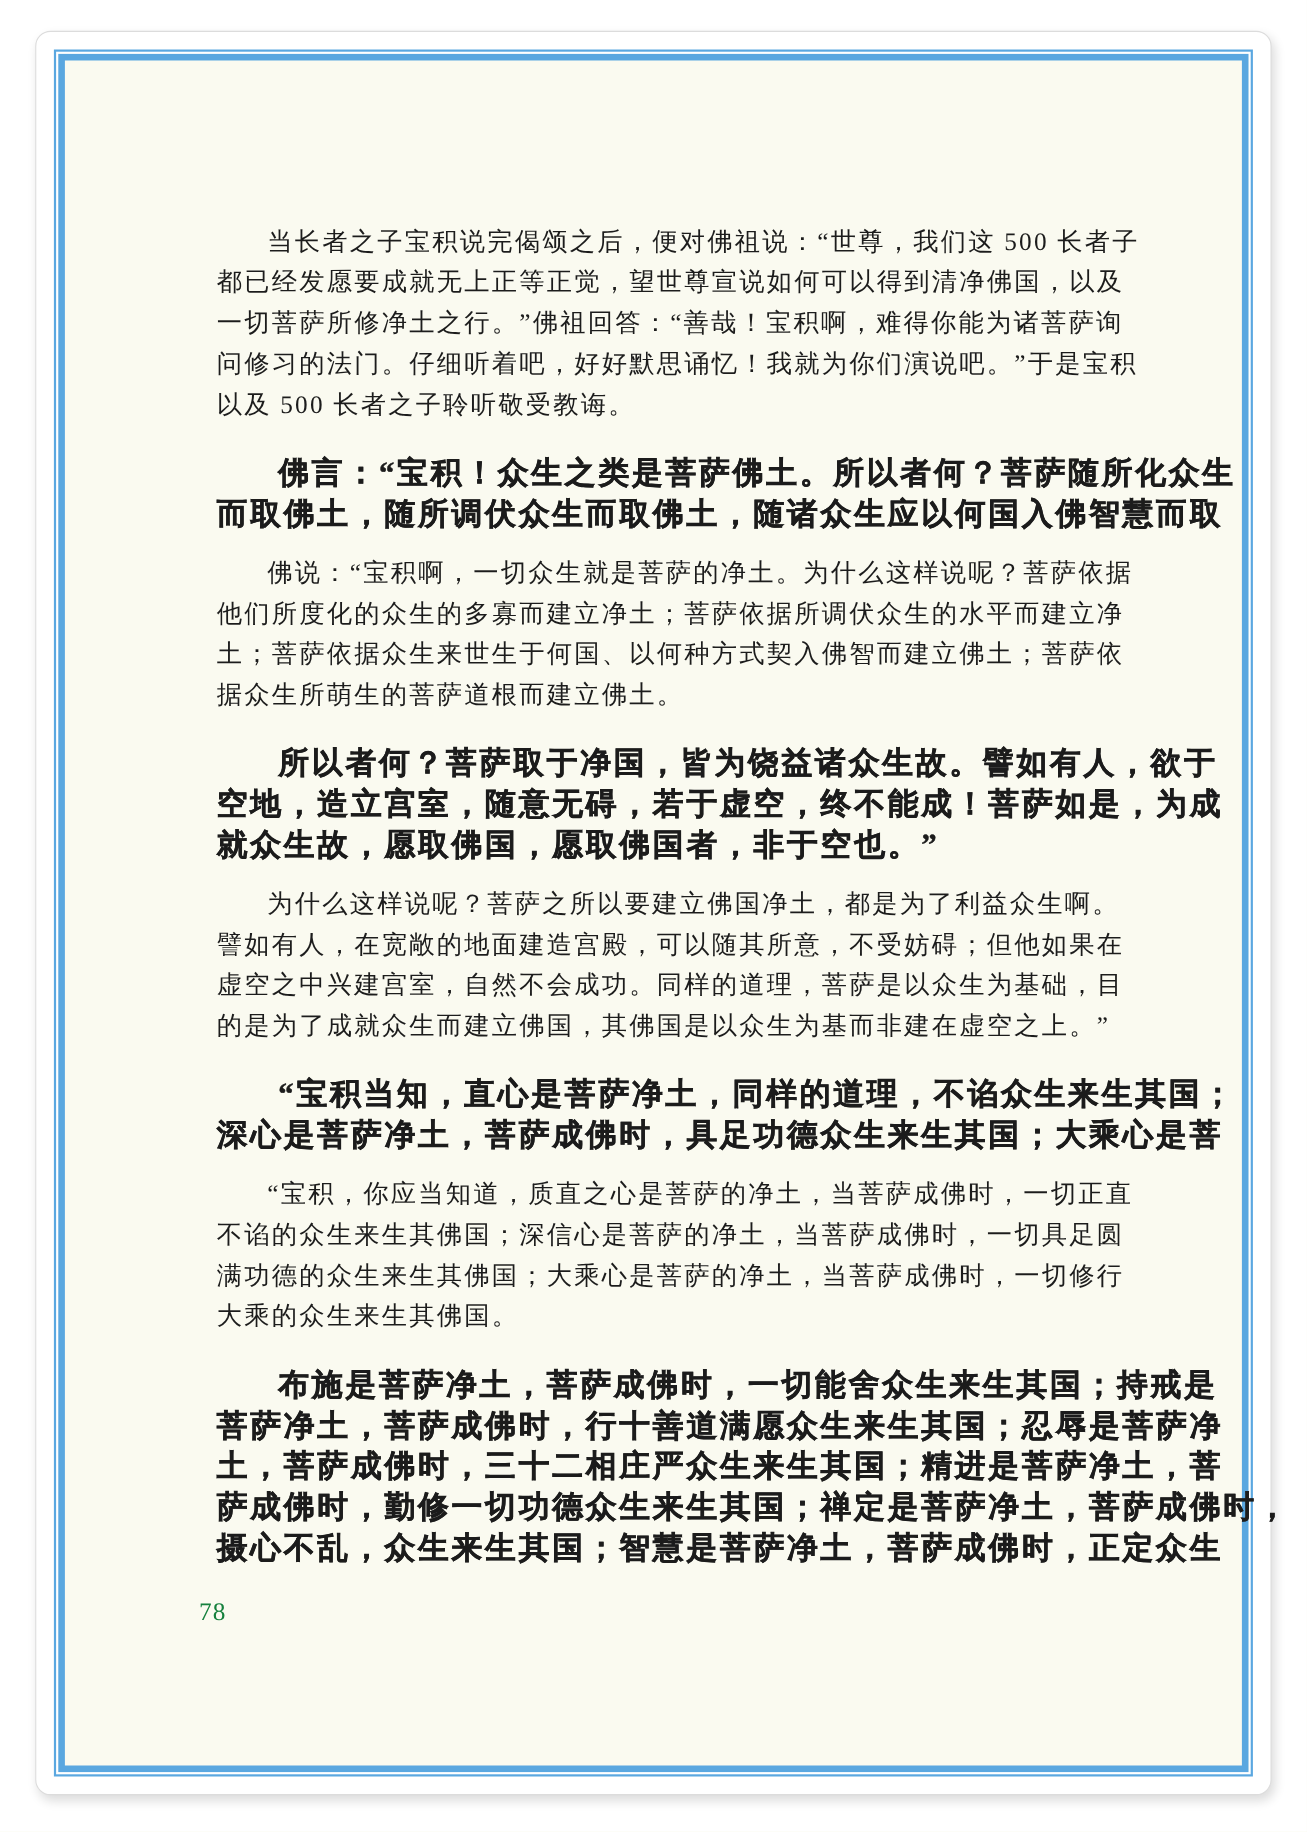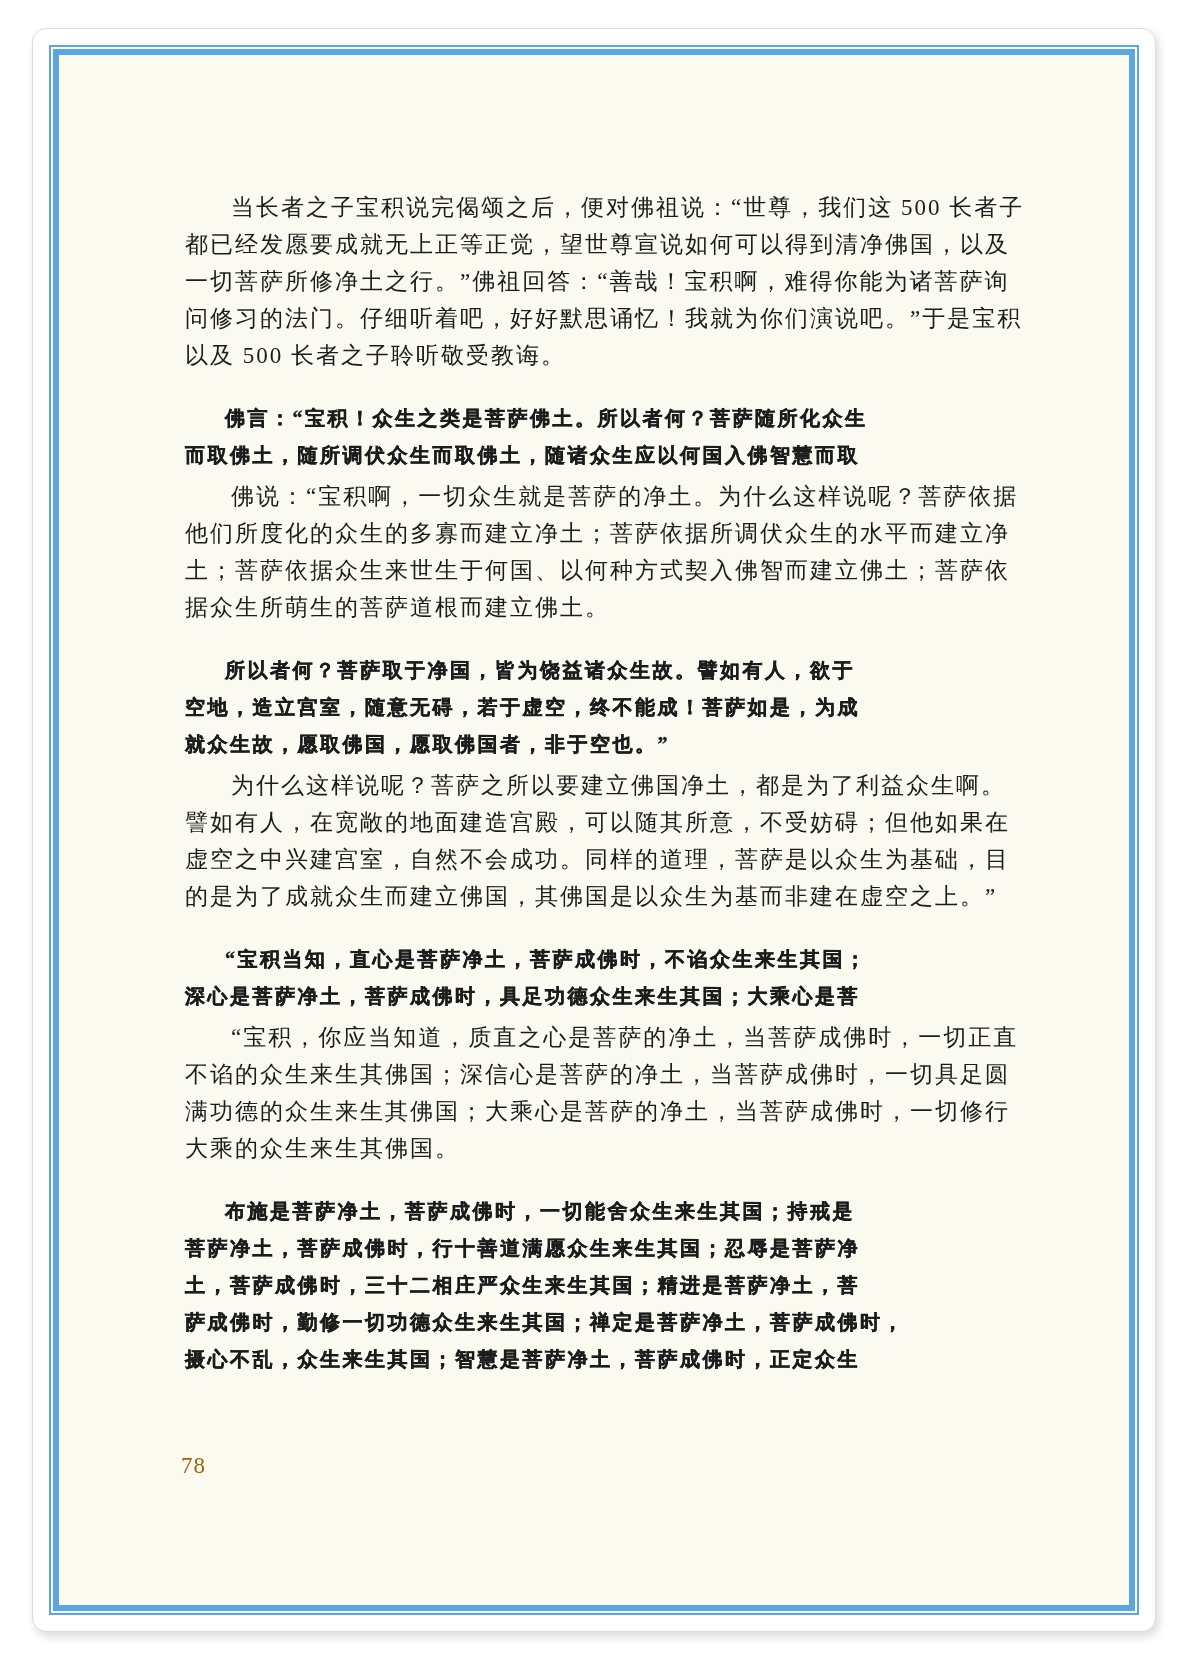--- a/index.html
+++ b/index.html
@@ -46,45 +46,45 @@
     position: absolute;
     inset: 0;
   }
   .text-block {
     position: absolute;
     left: 122px;
     top: 130px;
     width: 890px;
     color: var(--ink);
   }
-  .para { margin: 4px; }
+  .para { margin: 16px; }
   .para.sutra { margin-top: 26px; }
   .line {
     height: 37px;
     line-height: 37px;
     white-space: nowrap;
   }
   .commentary .line {
     font-size: 23px;
     letter-spacing: 2px;
     font-weight: 400;
   }
   .sutra .line {
-    font-size: 20px;
+    font-size: 28px;
     letter-spacing: 2.5px;
     font-weight: 700;
     -webkit-text-stroke: 0.4px var(--ink);
   }
   .line.first { text-indent: 2em; }
   .page-number {
     position: absolute;
     left: 122px;
     top: 1398px;
     font-size: 23px;
-    color: #a16207;
+    color: #15803d;
     letter-spacing: 1px;
   }
 </style>
 </head>
 <body>
 
 <div class="card">
   <div class="frame-outer">
     <div class="frame-inner">
       <main class="content">
@@ -118,21 +118,21 @@
           </div>
 
           <div class="para commentary">
             <div class="line first">为什么这样说呢？菩萨之所以要建立佛国净土，都是为了利益众生啊。</div>
             <div class="line">譬如有人，在宽敞的地面建造宫殿，可以随其所意，不受妨碍；但他如果在</div>
             <div class="line">虚空之中兴建宫室，自然不会成功。同样的道理，菩萨是以众生为基础，目</div>
             <div class="line">的是为了成就众生而建立佛国，其佛国是以众生为基而非建在虚空之上。”</div>
           </div>
 
           <div class="para sutra">
-            <div class="line first">“宝积当知，直心是菩萨净土，菩萨成佛时，不谄众生来生其国；</div>
+            <div class="line first">“宝积当知，直心是菩萨净土，同样的道理，不谄众生来生其国；</div>
             <div class="line">深心是菩萨净土，菩萨成佛时，具足功德众生来生其国；大乘心是菩</div>
           </div>
 
           <div class="para commentary">
             <div class="line first">“宝积，你应当知道，质直之心是菩萨的净土，当菩萨成佛时，一切正直</div>
             <div class="line">不谄的众生来生其佛国；深信心是菩萨的净土，当菩萨成佛时，一切具足圆</div>
             <div class="line">满功德的众生来生其佛国；大乘心是菩萨的净土，当菩萨成佛时，一切修行</div>
             <div class="line">大乘的众生来生其佛国。</div>
           </div>
 

